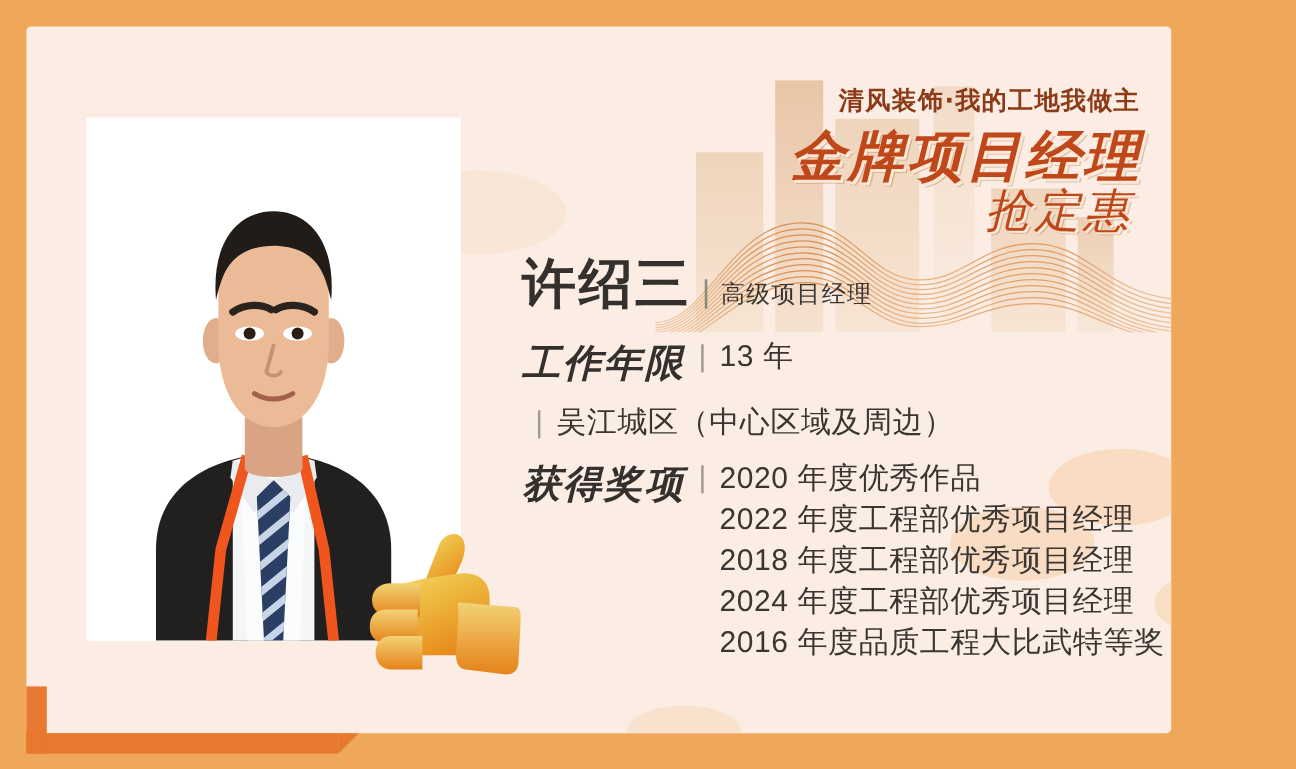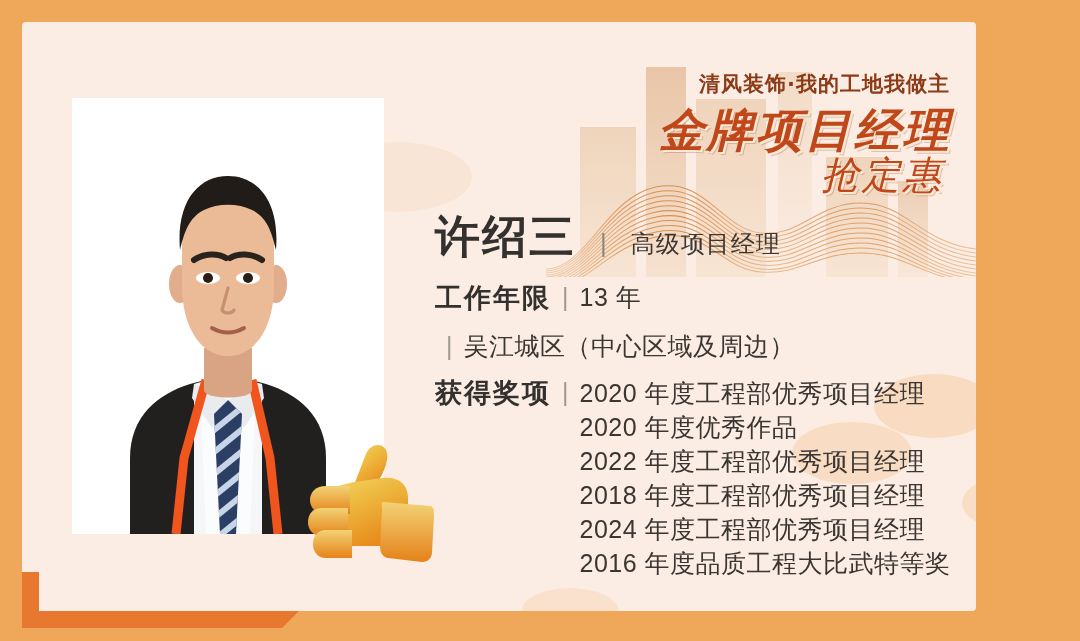--- a/index.html
+++ b/index.html
@@ -65,27 +65,27 @@
 
   
   .photo-wrap{position:absolute;left:50px;top:76px;width:312px;height:436px;background:#FFFFFF;overflow:hidden;}
   .photo{position:absolute;inset:0;}
 
   
   .thumb{position:absolute;left:286px;top:414px;width:126px;height:142px;}
 
   
   .info{position:absolute;left:413px;top:192px;right:28px;}
-  .name-row{display:flex;align-items:baseline;margin-bottom:22px;gap:15px;}
+  .name-row{display:flex;align-items:baseline;margin-bottom:22px;}
   .name{font-size:45px;font-weight:bold;color:#33302E;letter-spacing:2px;line-height:1;}
   .name-div{font-size:26px;color:#8C877F;margin:0 9px;line-height:1;}
-  .role{font-size:24px;color:#3B3632;letter-spacing:1px;line-height:1;}
+  .role{font-size:20px;color:#3B3632;letter-spacing:1px;line-height:1;}
 
   .row{display:flex;align-items:flex-start;margin-bottom:13px;}
-  .row-label{font-size:27px;font-weight:bold;color:#33302E;letter-spacing:2px;white-space:nowrap;line-height:1.32;}
+  .row-label{font-size:32px;font-weight:bold;color:#33302E;letter-spacing:2px;white-space:nowrap;line-height:1.32;font-style:italic;}
   .row-div{font-size:25px;color:#A09990;margin:0 11px;line-height:1.32;}
   .row-value{font-size:25px;color:#3B3632;letter-spacing:.5px;line-height:1.32;}
   .awards{display:flex;flex-direction:column;}
   .award{font-size:25px;color:#3B3632;line-height:1.36;letter-spacing:.5px;white-space:nowrap;}
 </style>
 </head>
 <body>
 
 <div class="poster">
 
@@ -228,21 +228,20 @@
 
       <div class="row">
         <span class="row-div">|</span>
         <span class="row-value">吴江城区（中心区域及周边）</span>
       </div>
 
       <div class="row">
         <span class="row-label">获得奖项</span>
         <span class="row-div">|</span>
         <span class="awards">
-          <span class="award">2020 年度工程部优秀项目经理</span>
           <span class="award">2020 年度优秀作品</span>
           <span class="award">2022 年度工程部优秀项目经理</span>
           <span class="award">2018 年度工程部优秀项目经理</span>
           <span class="award">2024 年度工程部优秀项目经理</span>
           <span class="award">2016 年度品质工程大比武特等奖</span>
         </span>
       </div>
     </div>
 
   </div>

